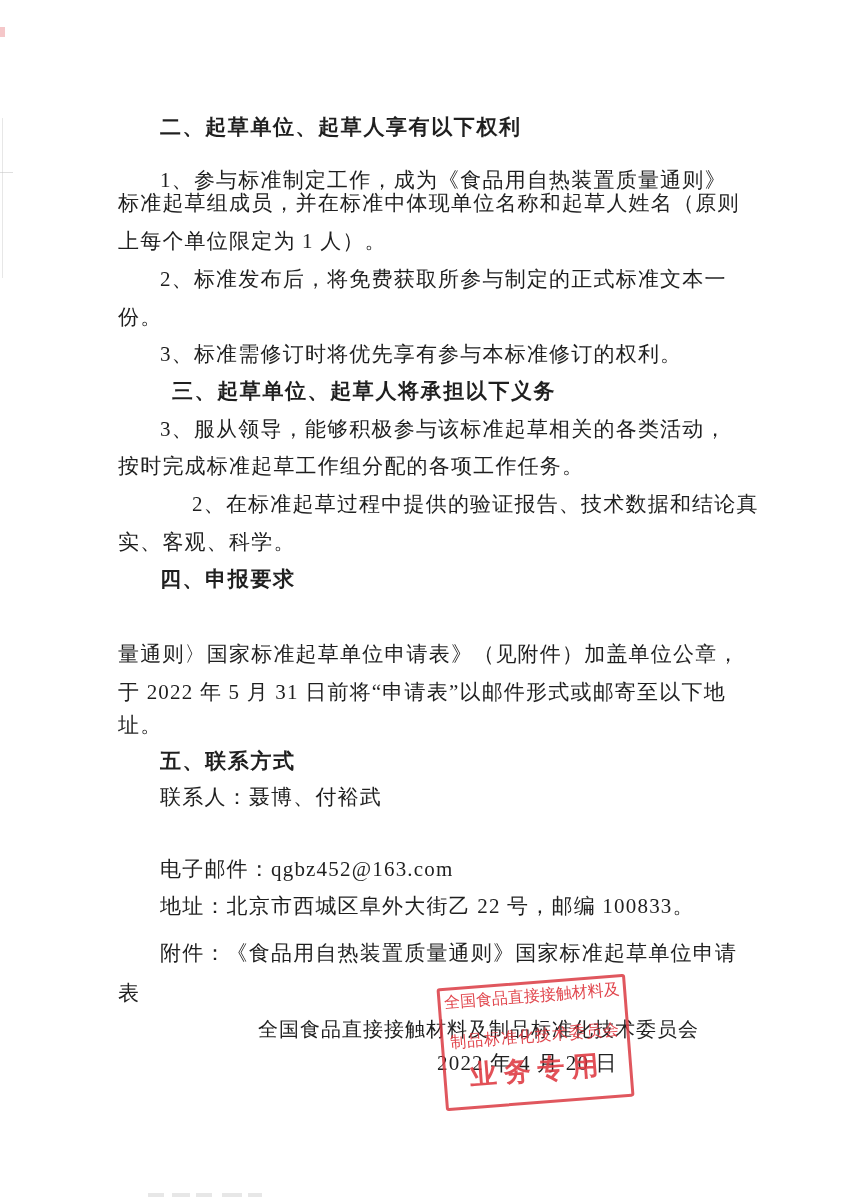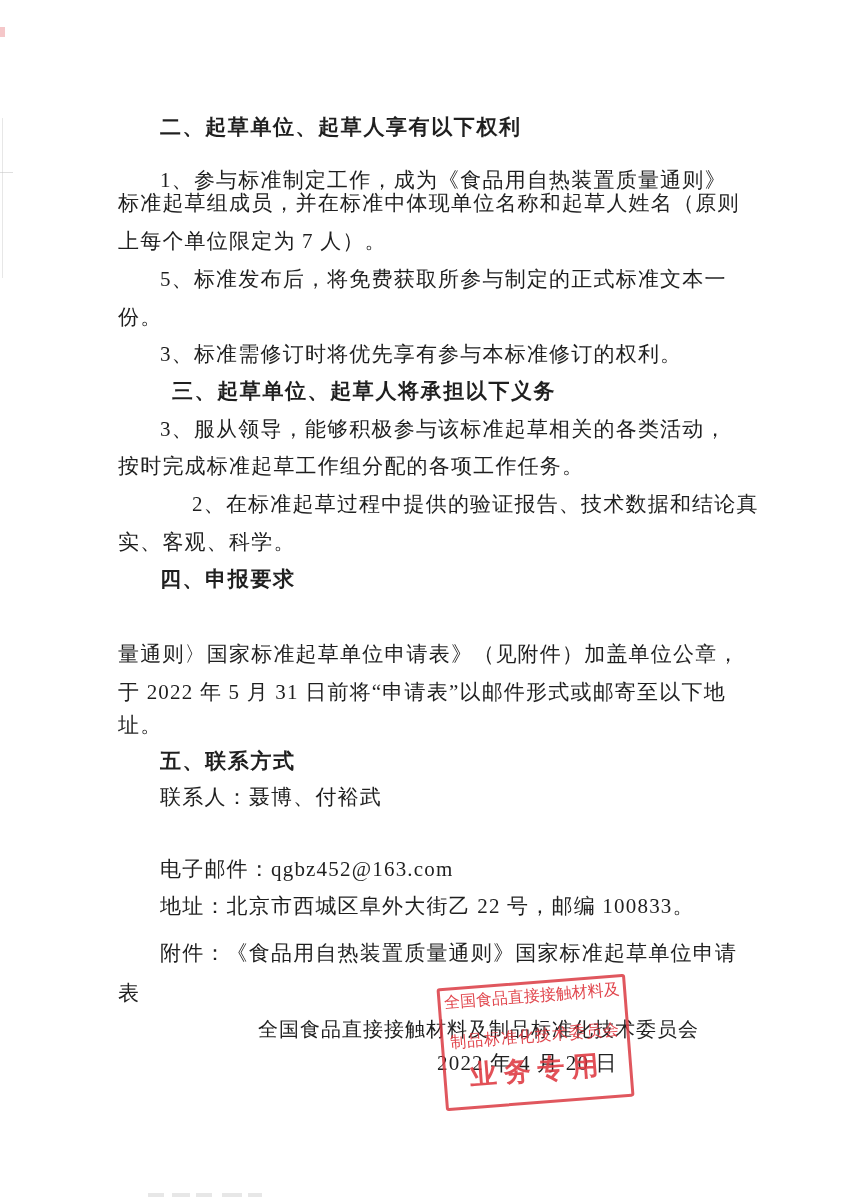--- a/index.html
+++ b/index.html
@@ -66,22 +66,22 @@
 
   <div class="stamp">
     <div class="s-line s1">全国食品直接接触材料及</div>
     <div class="s-line s2">制品标准化技术委员会</div>
     <div class="s-line s3">业务专用</div>
   </div>
 
 <div class="tline bold" style="left: 160px; top: 114px;">二、起草单位、起草人享有以下权利</div>
     <div class="tline" style="left: 160px; top: 167px;">1、参与标准制定工作，成为《食品用自热装置质量通则》</div>
     <div class="tline" style="left: 118px; top: 190px;">标准起草组成员，并在标准中体现单位名称和起草人姓名（原则</div>
-    <div class="tline" style="left: 118px; top: 228px;">上每个单位限定为 7 人）。</div>
-    <div class="tline" style="left: 160px; top: 266px;">5、标准发布后，将免费获取所参与制定的正式标准文本一</div>
+    <div class="tline" style="left: 118px; top: 228px;">上每个单位限定为 1 人）。</div>
+    <div class="tline" style="left: 160px; top: 266px;">2、标准发布后，将免费获取所参与制定的正式标准文本一</div>
     <div class="tline" style="left: 118px; top: 304px;">份。</div>
     <div class="tline" style="left: 160px; top: 341px;">3、标准需修订时将优先享有参与本标准修订的权利。</div>
     <div class="tline bold" style="left: 160px; top: 378px; margin-left: 12px;">三、起草单位、起草人将承担以下义务</div>
     <div class="tline" style="left: 160px; top: 416px;">3、服从领导，能够积极参与该标准起草相关的各类活动，</div>
     <div class="tline" style="left: 118px; top: 453px;">按时完成标准起草工作组分配的各项工作任务。</div>
     <div class="tline" style="left: 144px; top: 491px; margin-left: 48px;">2、在标准起草过程中提供的验证报告、技术数据和结论真</div>
     <div class="tline" style="left: 118px; top: 529px;">实、客观、科学。</div>
     <div class="tline bold" style="left: 160px; top: 566px;">四、申报要求</div>
     <div class="tline" style="left: 118px; top: 641px;">量通则〉国家标准起草单位申请表》（见附件）加盖单位公章，</div>
     <div class="tline" style="left: 118px; top: 679px;">于 2022 年 5 月 31 日前将“申请表”以邮件形式或邮寄至以下地</div>

